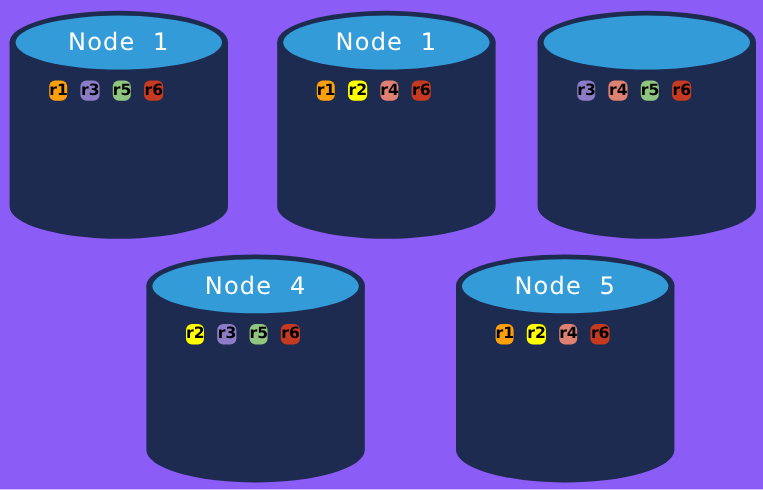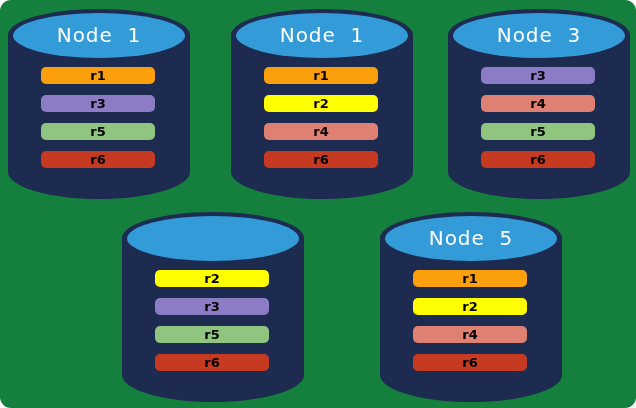--- a/index.html
+++ b/index.html
@@ -5,23 +5,22 @@
   html, body {
     margin: 0;
     padding: 0;
     background: #ffffff;
     font-family: "DejaVu Sans", "Liberation Sans", sans-serif;
   }
   .canvas {
     position: relative;
     width: 636px;
     height: 408px;
-    background: #15803d;
+    background: #8b5cf6;
     overflow: hidden;
-    border-radius: 11px;
   }
   .node {
     position: absolute;
     width: 182px;
     height: 190px;
   }
   .pos-1 { left: 8px;   top: 9px;   }
   .pos-2 { left: 231px; top: 9px;   }
   .pos-3 { left: 448px; top: 9px;   }
   .pos-4 { left: 122px; top: 212px; }
@@ -57,21 +56,21 @@
     font-size: 20px;
     letter-spacing: 1px;
     white-space: pre;
     line-height: 28px;
   }
   .bars {
     position: absolute;
     left: 33px; top: 58px;
     width: 114px;
     display: flex;
-    flex-direction: column;
+    flex-direction: row;
     gap: 11px;
   }
   .bar {
     height: 17px;
     border-radius: 5px;
     color: var(--bar-label-color, #000000);
     font-size: 13px;
     font-weight: bold;
     text-align: center;
     line-height: 17px;
@@ -102,32 +101,32 @@
         <div class="bar" style="background: rgb(251, 160, 12);">r1</div>
         <div class="bar" style="background: rgb(255, 255, 0);">r2</div>
         <div class="bar" style="background: rgb(222, 129, 115);">r4</div>
         <div class="bar" style="background: rgb(198, 58, 34);">r6</div>
       </div>
   </div>
     <div class="node pos-3">
     <div class="can-body"></div>
     <div class="can-rim"></div>
     <div class="can-face"></div>
-    <div class="node-title">Node  3</div>
     <div class="bars">
         <div class="bar" style="background: rgb(139, 124, 197);">r3</div>
         <div class="bar" style="background: rgb(222, 129, 115);">r4</div>
         <div class="bar" style="background: rgb(144, 197, 127);">r5</div>
         <div class="bar" style="background: rgb(198, 58, 34);">r6</div>
       </div>
   </div>
     <div class="node pos-4">
     <div class="can-body"></div>
     <div class="can-rim"></div>
     <div class="can-face"></div>
+    <div class="node-title">Node  4</div>
     <div class="bars">
         <div class="bar" style="background: rgb(255, 255, 0);">r2</div>
         <div class="bar" style="background: rgb(139, 124, 197);">r3</div>
         <div class="bar" style="background: rgb(144, 197, 127);">r5</div>
         <div class="bar" style="background: rgb(198, 58, 34);">r6</div>
       </div>
   </div>
     <div class="node pos-5">
     <div class="can-body"></div>
     <div class="can-rim"></div>

